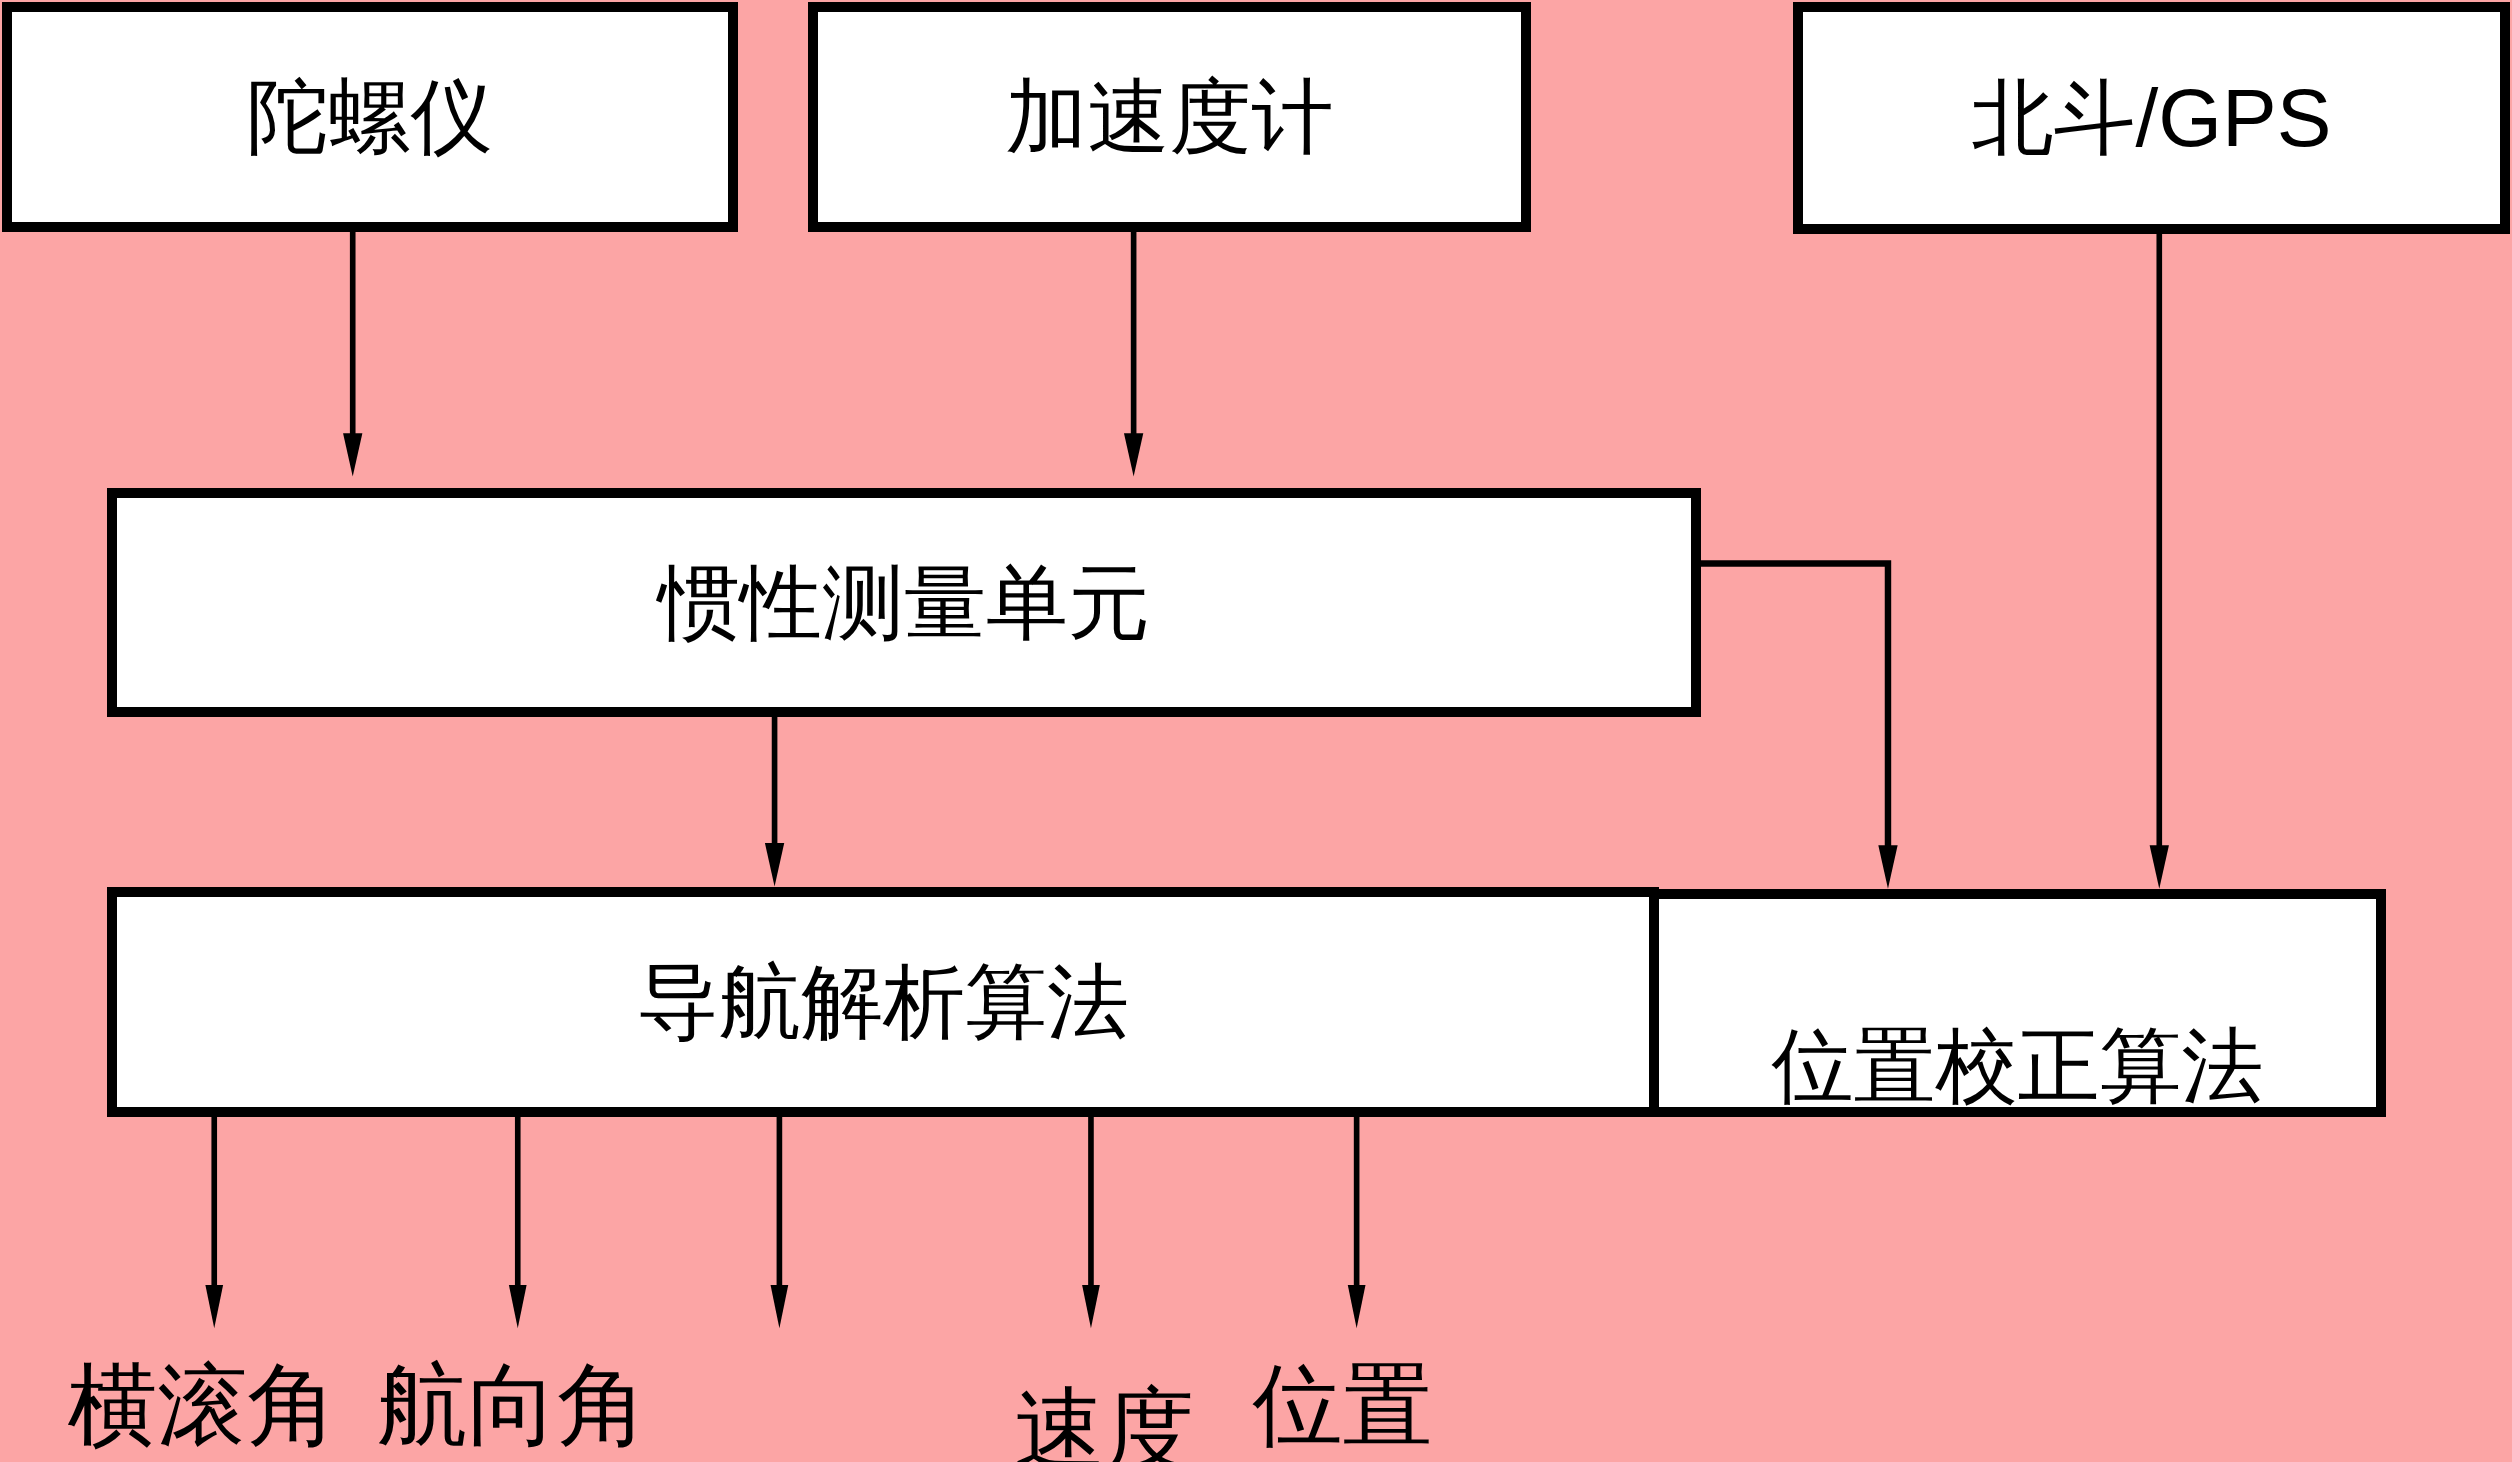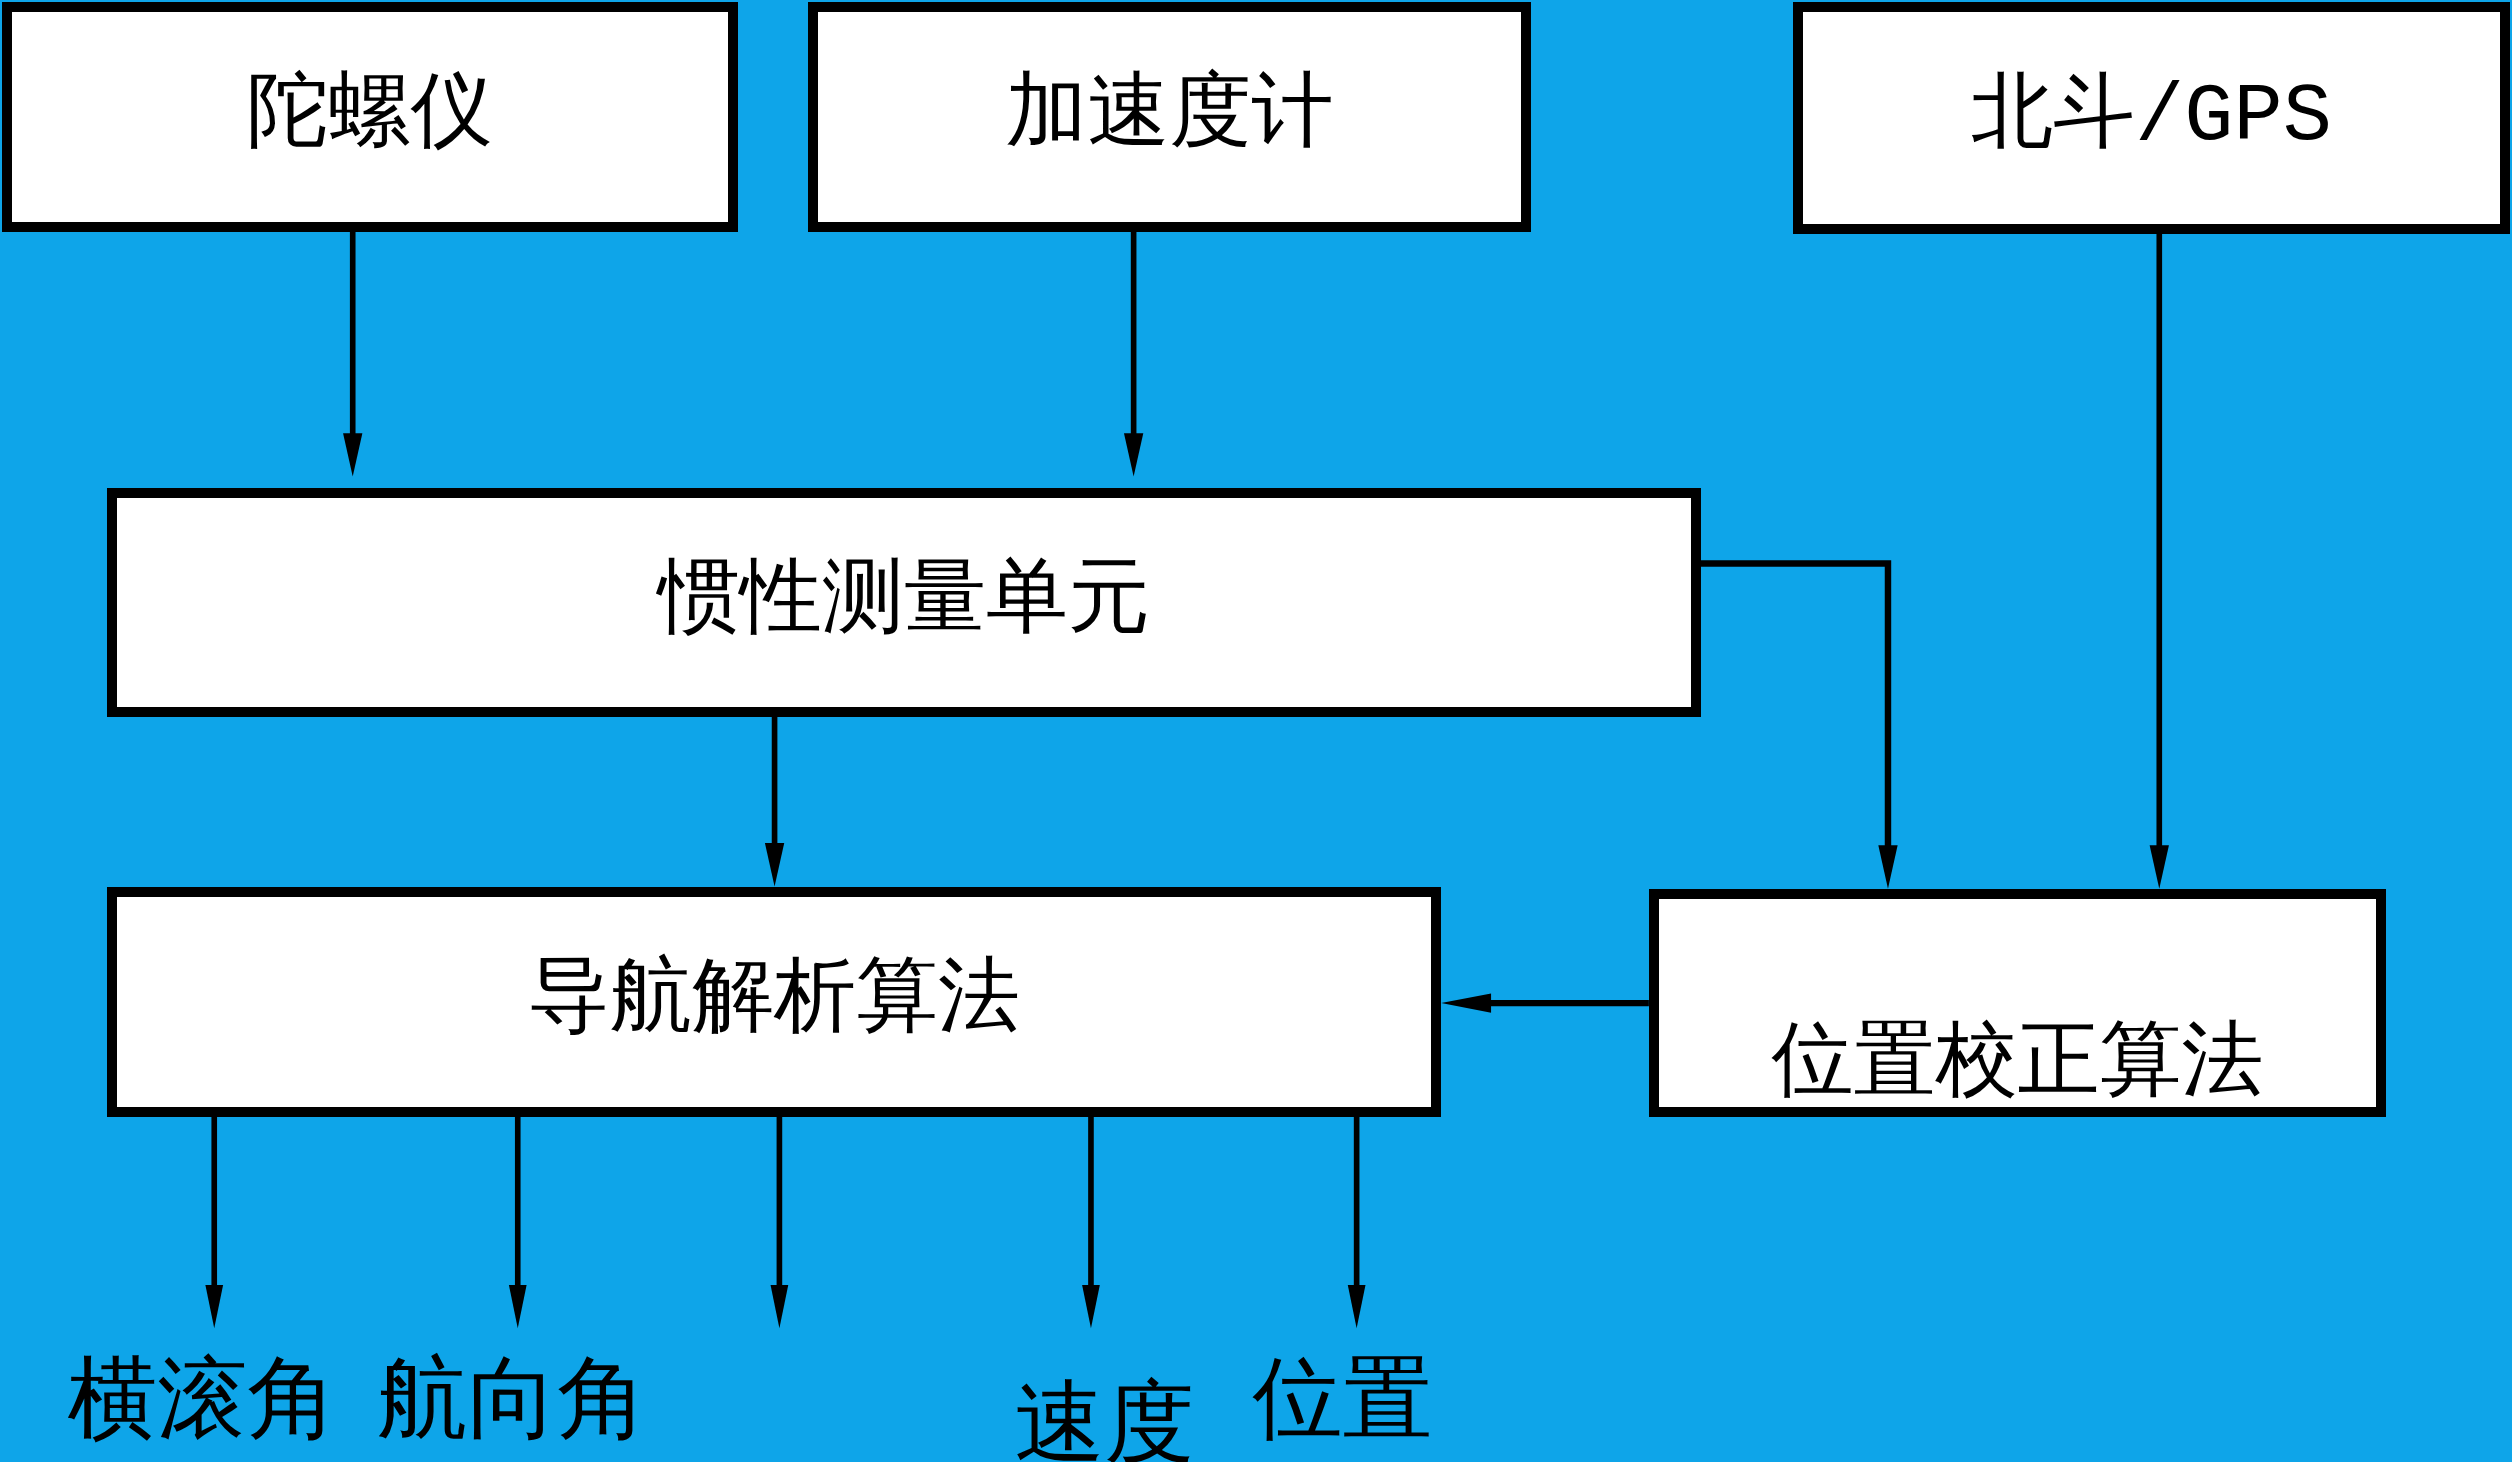--- a/index.html
+++ b/index.html
@@ -1,20 +1,20 @@
 <!DOCTYPE html>
 <html style="font-size:13px"><head>
 <meta charset="utf-8">
 <style>
   html,body{margin:0;padding:0;background:#ffffff;overflow:hidden;}
   .canvas{
     position:relative;
     width:2512px;height:1462px;
-    background:#0ea5e9;
-    font-family:Liberation Mono, monospace;
+    background:#fca5a5;
+    font-family:Liberation Sans, sans-serif;
     color:#000;
   }
   .connectors{position:absolute;left:0;top:0;width:2512px;height:1462px;}
   .box{
     position:absolute;
     box-sizing:border-box;
     border:10.5px solid #000;
     background:#ffffff;
     display:flex;align-items:center;justify-content:center;
   }
@@ -32,21 +32,21 @@
     font-size:90px;
     line-height:1.15;
     white-space:nowrap;
     color:#000;
   }
   
   .box-gyro   {left:1.6px;    top:1.6px;    width:736px;  height:230px;}
   .box-accel  {left:769px;  top:1.6px;    width:723px;  height:230px;margin-left:39px;}
   .box-gps    {left:1793px; top:1.6px;    width:717px;  height:232px;}
   .box-imu    {left:107px;  top:488px;  width:1594px; height:229px;}
-  .box-nav    {left:107px;  top:887px; width:1334px; height:230px;}
+  .box-nav    {left:107px;  top:887px; width:1552px; height:230px;}
   .box-poscor {left:1649px; top:889px; width:737px;  height:228px;align-items:flex-end;}
   .out-1{left:-55px;}
   .out-2{left:255px;}
   .out-3{left:556px;}
   .out-4{left:847px;margin-top:24px;}
   .out-5{left:1085px;}
 </style>
 </head>
 <body>
 

